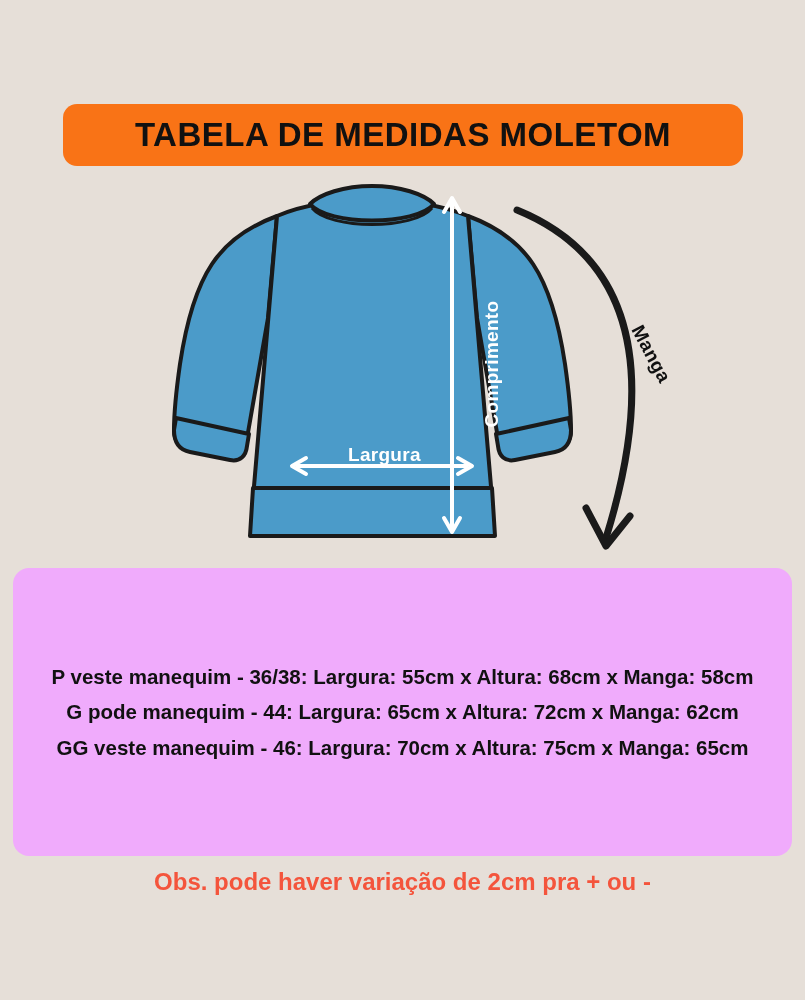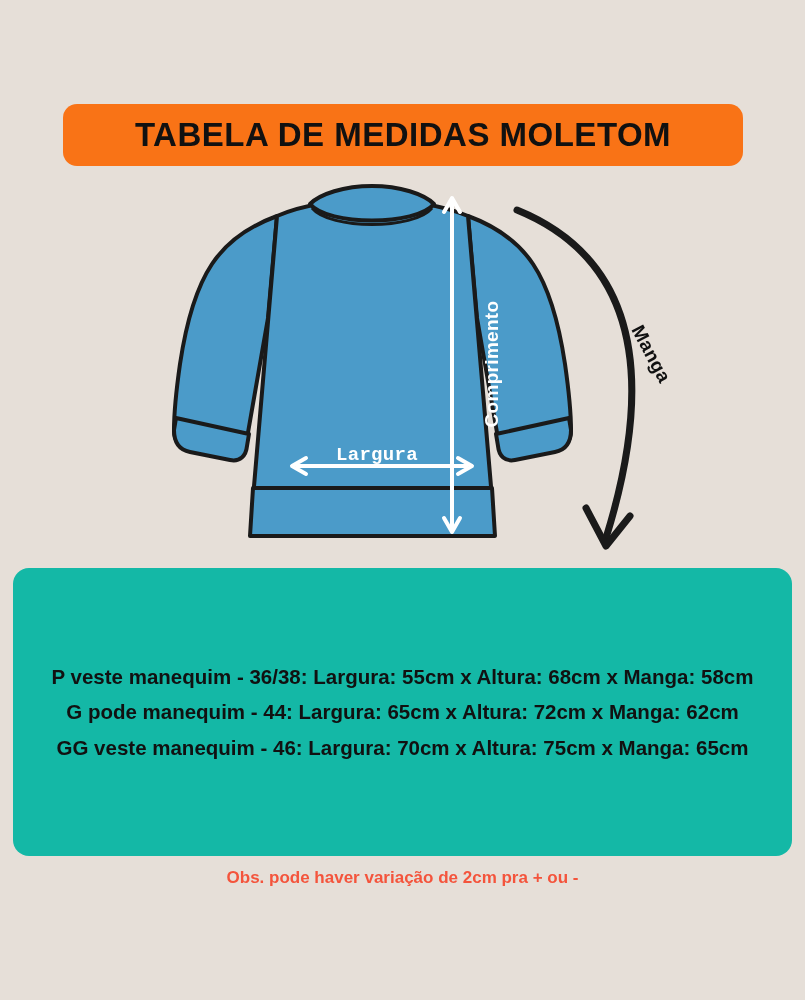--- a/index.html
+++ b/index.html
@@ -82,21 +82,21 @@
     transform-origin: center center;
   }
 
   
   .measure-card {
     position: absolute;
     left: 13px;
     top: 568px;
     width: 779px;
     height: 288px;
-    background: #14b8a6;
+    background: #f0abfc;
     border-radius: 16px;
     display: flex;
     flex-direction: column;
     align-items: center;
     justify-content: center;
     padding: 8px 16px;
     box-sizing: border-box;
   }
   .measure-line {
     font-size: 20.5px;
@@ -112,21 +112,21 @@
     padding-bottom: 0;
   }
 
   
   .note {
     position: absolute;
     left: 0;
     top: 868px;
     width: 805px;
     text-align: center;
-    font-size: 17px;
+    font-size: 24px;
     font-weight: bold;
     color: #f4543c;
   }
 </style>
 </head>
 <body>
 
 <div class="page">
 
   <div class="title-card">
@@ -192,21 +192,21 @@
         <path d="M458 290 L472 298 L458 306" stroke-linecap="round" stroke-linejoin="round"></path>
       </g>
 
       <g fill="none" stroke="#1a1a1a" stroke-width="7" stroke-linecap="round">
         <path d="M517 42 C 610 80, 668 170, 606 370"></path>
         <path d="M586 340 L606 378 L630 348" stroke-width="7" stroke-linejoin="round"></path>
       </g>
     </svg>
 
     <div class="label-vert" style="left:404px; top:185px; width:175px; text-align:center;">Comprimento</div>
-    <div class="label-horiz" style="left:336px; top:276px;font-family:Liberation Mono, monospace;">Largura</div>
+    <div class="label-horiz" style="left:348px; top:276px;">Largura</div>
     <div class="label-manga" style="left:620px; top:175px;">Manga</div>
   </div>
 
   <div class="measure-card">
     <p class="measure-line">P veste manequim - 36/38: Largura: 55cm x Altura: 68cm x Manga: 58cm</p>
     <p class="measure-line">G pode manequim - 44: Largura: 65cm x Altura: 72cm x Manga: 62cm</p>
     <p class="measure-line">GG veste manequim - 46: Largura: 70cm x Altura: 75cm x Manga: 65cm</p>
   </div>
 
   <div class="note">Obs. pode haver variação de 2cm pra + ou -</div>

